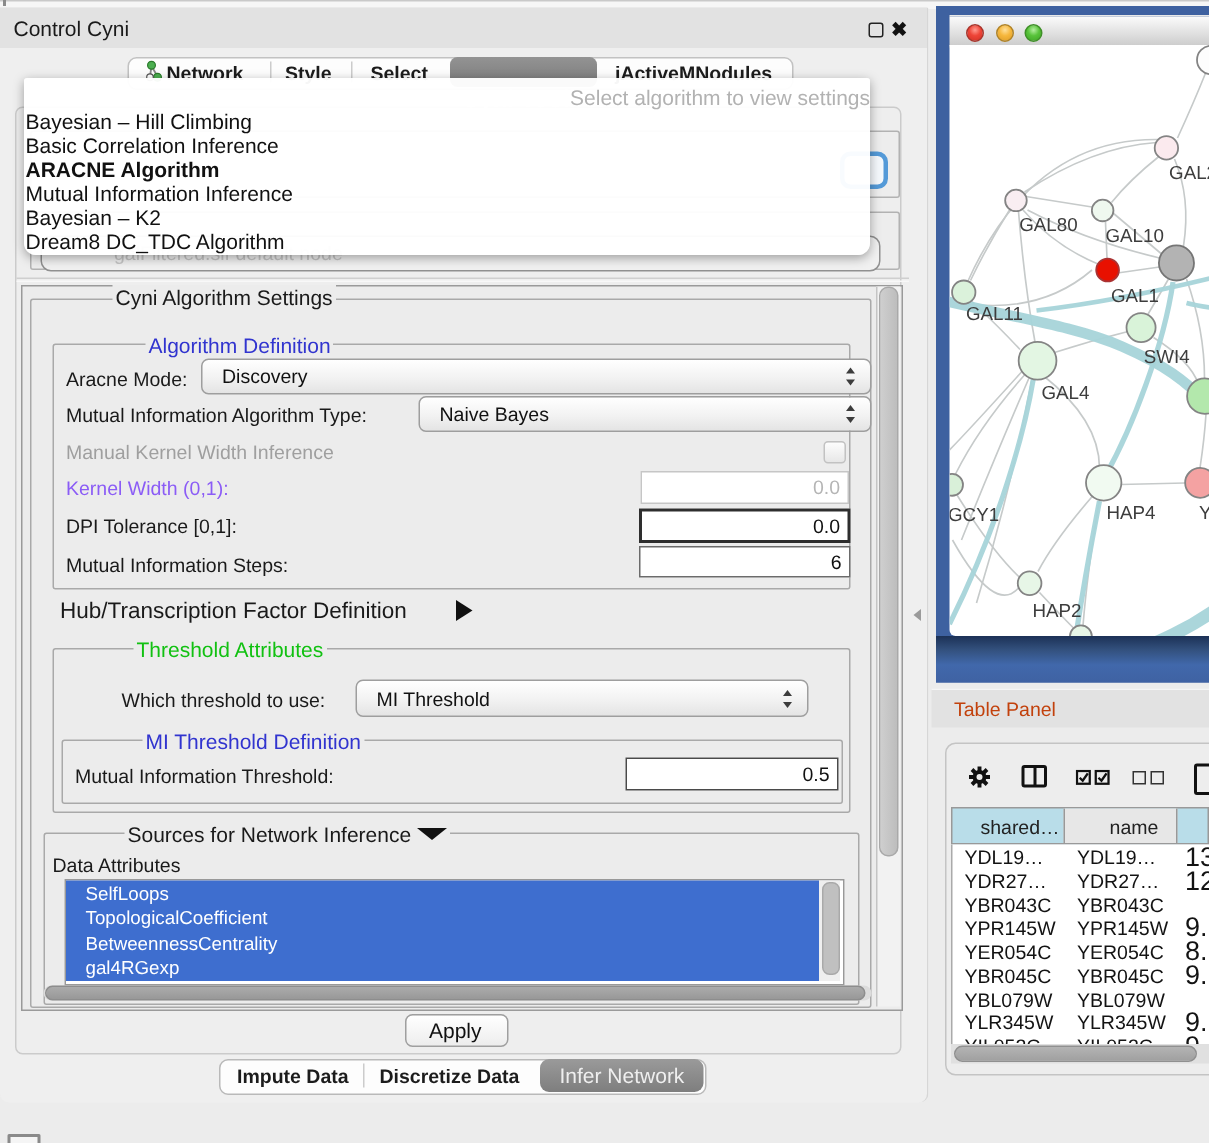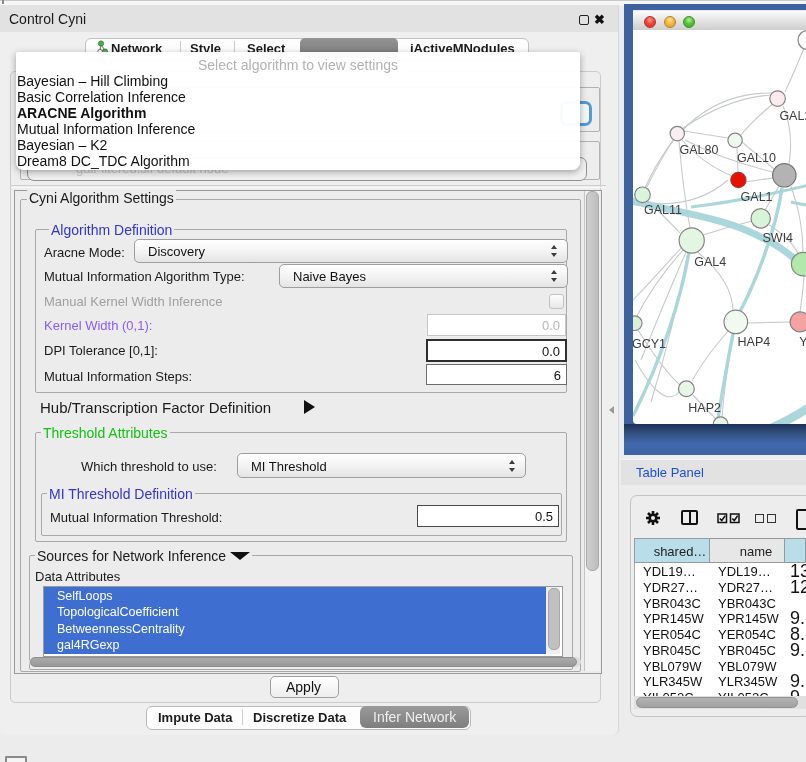--- a/index.html
+++ b/index.html
@@ -3,29 +3,29 @@
 <meta charset="utf-8">
 <style>
 html,body{margin:0;padding:0;}
 body{width:806px;height:762px;position:relative;overflow:hidden;
   font-family:"Liberation Sans",sans-serif;background:#ececec;}
 .abs{position:absolute;}
 .b{font-weight:bold;}
 .gray{color:#9f9f9f;}
 .combo{position:absolute;border:1px solid #9e9e9e;border-radius:5px;
   background:linear-gradient(#ffffff,#f2f2f2 55%,#e4e4e4);
-  font-size:13px;color:#111;}
+  font-size:13px;color:#111;padding-left:13px;}
 .combo .ctext{position:absolute;left:13px;top:50%;transform:translateY(-50%);}
 .spin{position:absolute;right:9px;top:50%;transform:translateY(-50%);width:7px;height:12px;}
 .spin:before{content:"";position:absolute;left:0;top:0;border-left:3.5px solid transparent;border-right:3.5px solid transparent;border-bottom:4.5px solid #3c3c3c;}
 .spin:after{content:"";position:absolute;left:0;bottom:0;border-left:3.5px solid transparent;border-right:3.5px solid transparent;border-top:4.5px solid #3c3c3c;}
 .field{position:absolute;background:#fff;font-size:13px;text-align:right;}
 .fv{position:absolute;right:5px;top:50%;transform:translateY(-50%);}
 .grp{position:absolute;border:1px solid #a9a9a9;border-radius:2px;}
-.gl{position:absolute;top:-8px;background:#ececec;padding:0 2px;font-size:14px;white-space:nowrap;}
+.gl{position:absolute;top:-8px;background:#ececec;padding:0 2px;font-size:14px;white-space:nowrap;margin-left:48px;}
 .lbl{position:absolute;font-size:13px;font-weight:normal;color:#1a1a1a;white-space:nowrap;}
 </style>
 </head>
 <body>
 
 <div class="abs" style="left:0;top:0;width:806px;height:5px;background:#f6f6f6;border-top:1px solid #c9c9c9;"></div>
 <div class="abs" style="left:2px;top:0;width:2px;height:4px;background:#8a8a8a;"></div>
 
 <div class="abs" style="left:0;top:5px;width:618px;height:730px;background:#efefef;border-radius:0 0 6px 6px;border-right:1px solid #d6d6d6;"></div>
 <div class="abs" style="left:0;top:5px;width:618px;height:27px;background:#e2e2e2;"></div>
@@ -138,21 +138,21 @@
 <div class="abs" style="left:360px;top:706px;width:109px;height:22px;background:linear-gradient(#9a9a9a,#7e7e7e);border-radius:6px;"></div>
 <div class="abs b" style="left:158px;top:710px;font-size:13px;color:#1c1c1c;">Impute Data</div>
 <div class="abs b" style="left:253px;top:710px;font-size:13px;color:#1c1c1c;">Discretize Data</div>
 <div class="abs" style="left:373px;top:709px;font-size:14px;color:#efefef;">Infer Network</div>
 
 <div class="abs" style="left:5px;top:756px;width:18px;height:12px;background:#f5f5f5;border:2px solid #8a8a8a;border-radius:1px;"></div>
 
 <div class="abs" style="left:609px;top:406px;width:0;height:0;border-top:4px solid transparent;border-bottom:4px solid transparent;border-right:5px solid #9a9a9a;"></div>
 
 <div class="abs" style="left:16px;top:52px;width:564px;height:118px;background:rgba(255,255,255,0.96);border-radius:2px 2px 8px 8px;box-shadow:0 2px 7px rgba(0,0,0,0.35);"></div>
-<div class="abs" style="left:16px;top:57px;width:564px;text-align:center;font-size:14px;color:#b2b2b2;">Select algorithm to view settings</div>
+<div class="abs" style="left:16px;top:57px;width:564px;text-align:right;font-size:14px;color:#b2b2b2;">Select algorithm to view settings</div>
 <div class="abs" style="left:17px;top:73px;font-size:14px;color:#111;line-height:16px;">Bayesian – Hill Climbing<br>Basic Correlation Inference<br><span class="b">ARACNE Algorithm</span><br>Mutual Information Inference<br>Bayesian – K2<br>Dream8 DC_TDC Algorithm</div>
 
 <div class="abs" style="left:624px;top:4px;width:182px;height:451px;background:#3e61a0;"></div>
 <div class="abs" style="left:624px;top:424px;width:182px;height:31px;background:linear-gradient(180deg,#1c3156 0%,#33517e 30%,#4168ab 62%,#3f62a3 100%);"></div>
 <div class="abs" style="left:633px;top:10px;width:173px;height:20px;background:linear-gradient(#fbfbfb,#cbcbcb);border-top:1px solid #e8e8e8;border-bottom:1px solid #808080;"></div>
 <div class="abs" style="left:644px;top:16px;width:10px;height:10px;border-radius:50%;background:radial-gradient(circle at 50% 30%,#ff9a8f 0%,#ee4437 45%,#d03227 100%);border:1px solid #a8352c;box-sizing:content-box;"></div>
 <div class="abs" style="left:664px;top:16px;width:10px;height:10px;border-radius:50%;background:radial-gradient(circle at 50% 30%,#ffe09a 0%,#f6b73c 45%,#dd9c28 100%);border:1px solid #b08327;"></div>
 <div class="abs" style="left:683px;top:16px;width:10px;height:10px;border-radius:50%;background:radial-gradient(circle at 50% 30%,#b4eea0 0%,#58c33a 45%,#3fa426 100%);border:1px solid #3f8f28;"></div>
 <div class="abs" style="left:633px;top:30px;width:173px;height:394px;background:#fff;border-radius:0 0 0 4px;overflow:hidden;" id="netwrap">
 <svg width="173" height="394" viewBox="0 0 173 394" xmlns="http://www.w3.org/2000/svg">
@@ -225,21 +225,21 @@
   <text x="61.3" y="236">GAL4</text>
   <text x="-1" y="317.5">GCY1</text>
   <text x="104.6" y="316">HAP4</text>
   <text x="166.3" y="316">YJL0</text>
   <text x="55.3" y="381.5">HAP2</text>
 </g>
 </svg>
 </div>
 
 <div class="abs" style="left:621px;top:459px;width:185px;height:25px;background:#e2e2e2;border-top:1px solid #f5f5f5;"></div>
-<div class="abs" style="left:636px;top:465px;font-size:13px;color:#1d4ed8;">Table Panel</div>
+<div class="abs" style="left:636px;top:465px;font-size:13px;color:#c2410c;">Table Panel</div>
 
 <div class="abs" style="left:630px;top:495px;width:180px;height:220px;background:#ededed;border:1px solid #c4c4c4;border-radius:7px;"></div>
 
 <svg class="abs" style="left:645px;top:510px;" width="16" height="16" viewBox="0 0 16 16">
 <g fill="#111">
       <circle cx="8" cy="8" r="4.6"></circle>
 <g stroke="#111" stroke-width="2.6">
 <line x1="8" y1="1" x2="8" y2="15"></line>
         <line x1="1" y1="8" x2="15" y2="8"></line>
 <line x1="3" y1="3" x2="13" y2="13"></line>

